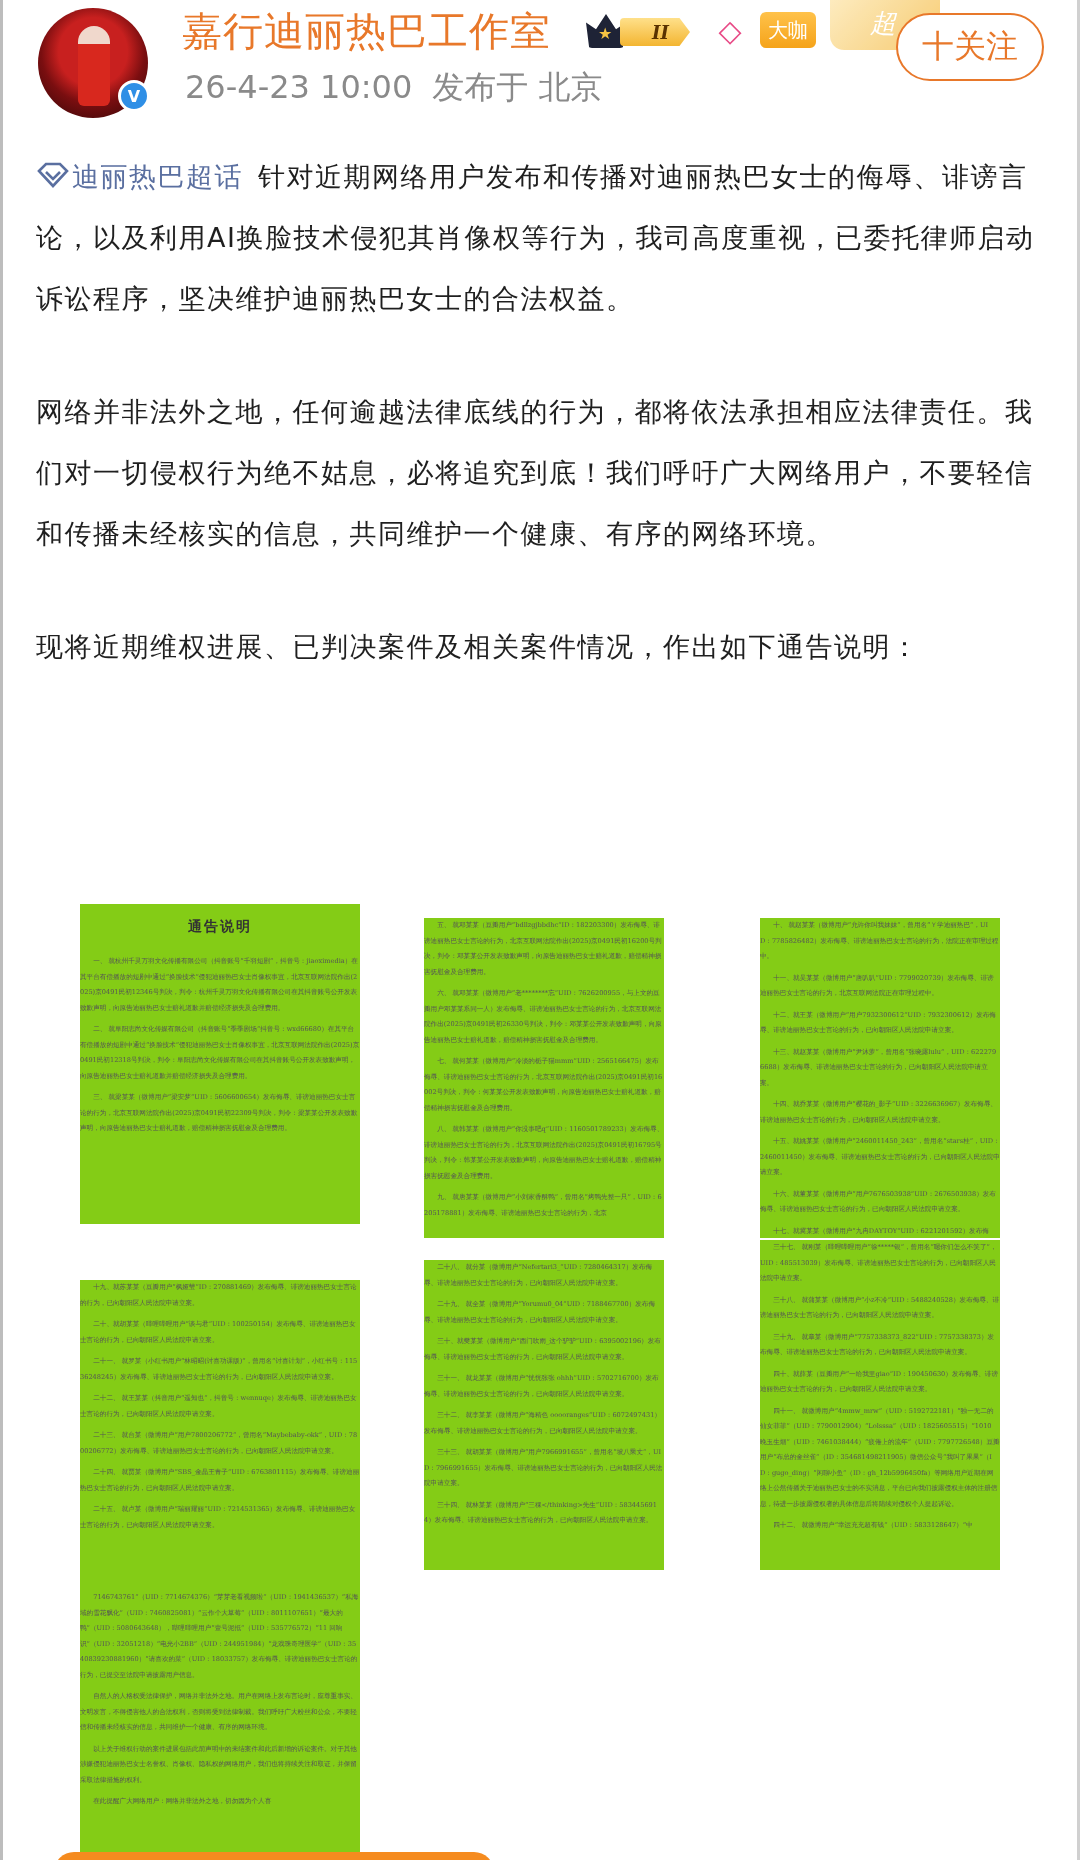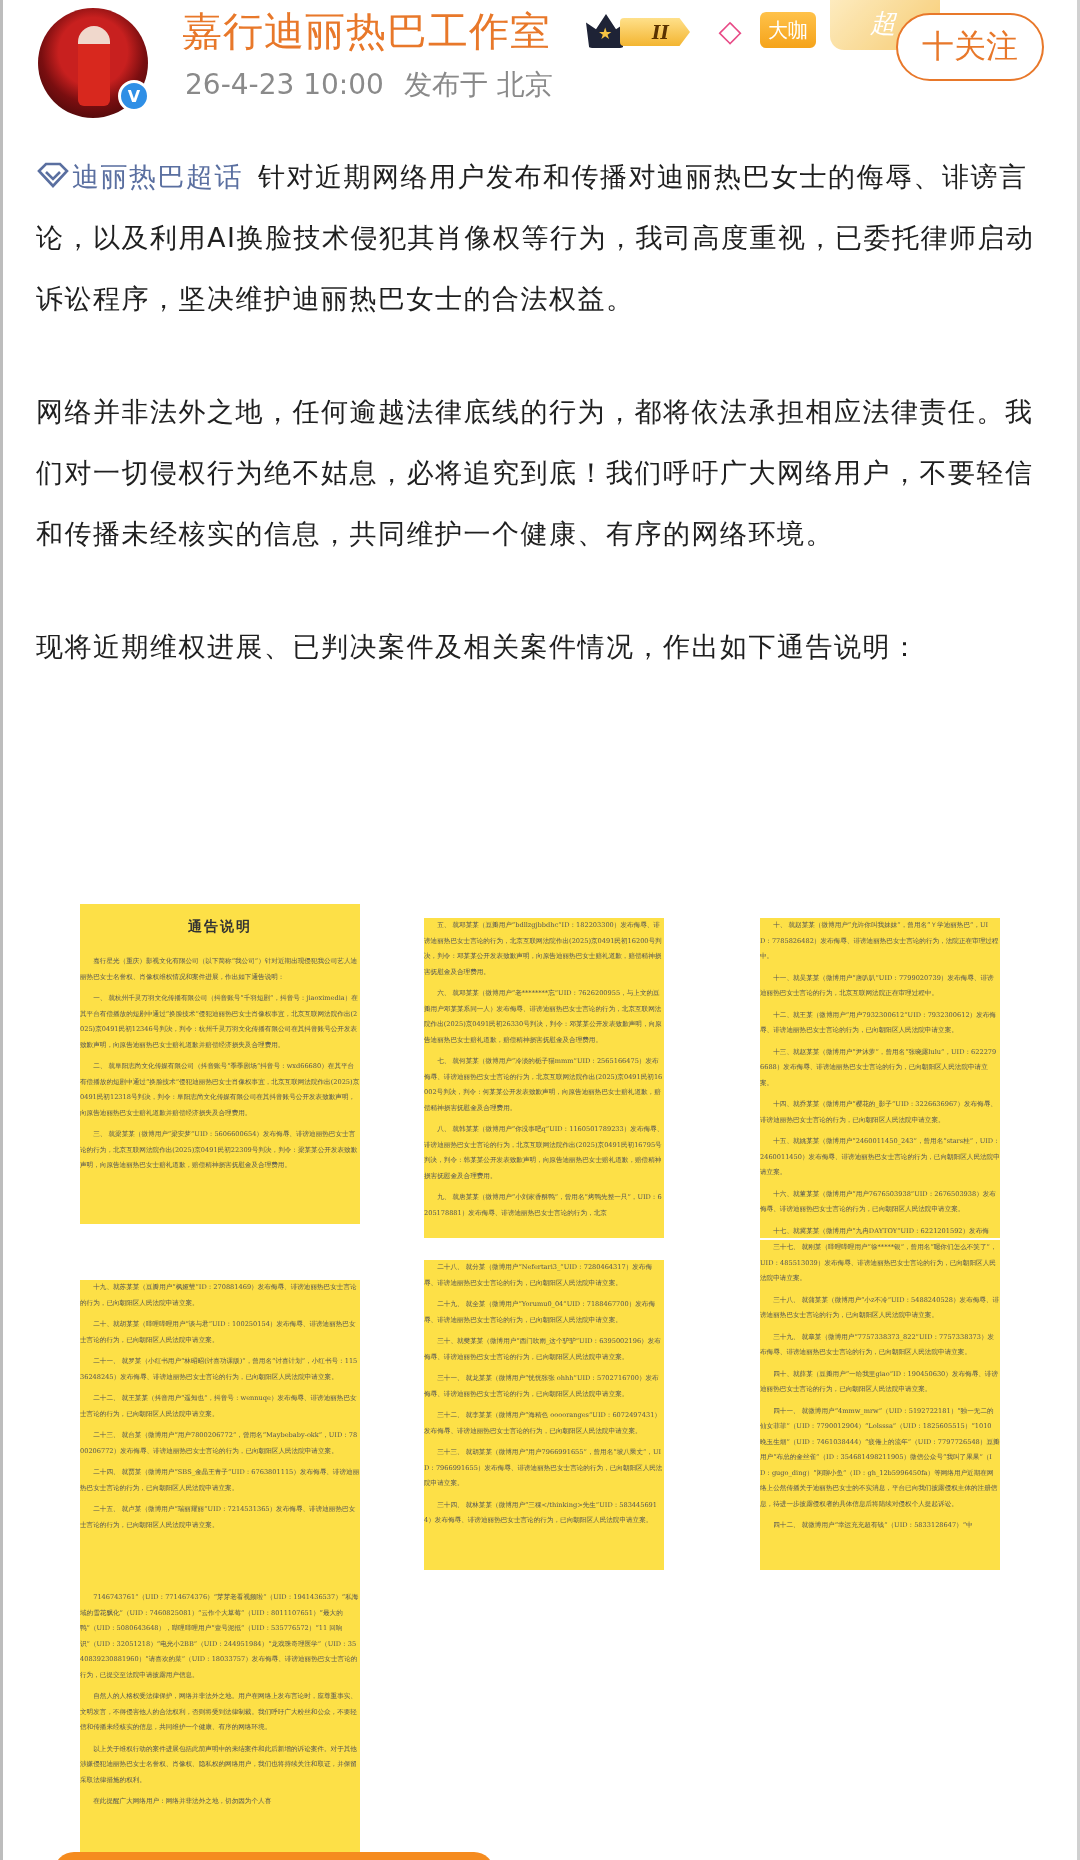--- a/index.html
+++ b/index.html
@@ -25,32 +25,32 @@
   .level { position: absolute; left: 34px; top: 6px; width: 70px; height: 28px; background: linear-gradient(#ffe08a, #f3b531);
     border-radius: 4px; clip-path: polygon(0 0, 85% 0, 100% 50%, 85% 100%, 0 100%); color: #5a3200; font-weight: bold; font-style: italic;
     font-size: 18px; display: flex; align-items: center; padding-left: 32px; font-family: "DejaVu Serif", serif; }
   .diamond-badge { position: absolute; left: 710px; top: 12px; width: 40px; height: 38px; color: #e84a86; font-size: 30px; line-height: 38px; text-align: center; }
   .daka { position: absolute; left: 760px; top: 12px; width: 56px; height: 36px; background: linear-gradient(#ffc24a, #f5a31a);
     border-radius: 6px; color: #fff; font-size: 20px; display: flex; align-items: center; justify-content: center; }
   .chao-deco { position: absolute; left: 830px; top: 0; width: 110px; height: 50px; background: linear-gradient(135deg, #fde8b4, #f6c35a);
     border-radius: 0 0 14px 14px; opacity: .85; color: #fff; font-size: 26px; font-style: italic; padding-left: 40px; line-height: 46px; }
   .follow-btn { position: absolute; left: 896px; top: 2px; width: 148px; height: 68px; border: 2px solid #e8782a; border-radius: 34px;
     background: #fff; color: #e8782a; font-size: 32px; display: flex; align-items: center; justify-content: center; margin-top: 11px; }
-  .meta { position: absolute; left: 185px; top: 66px; font-size: 28px; color: #8a8a8a; white-space: nowrap; }
+  .meta { position: absolute; left: 185px; top: 66px; font-size: 32px; color: #8a8a8a; white-space: nowrap; }
   .meta span + span { margin-left: 20px; }
 
   
   .post-text { position: absolute; left: 36px; top: 146px; width: 1010px; font-size: 27px; line-height: 61px; color: #1f1f1f; letter-spacing: 1.5px; }
   .post-text p { margin-bottom: 52px; }
   .topic { color: #5a6fa0; }
   .topic-icon { display: inline-block; width: 34px; height: 26px; margin-right: 2px; vertical-align: -2px; }
 
   
   .docs { position: absolute; left: 30px; top: 900px; width: 1020px; height: 960px; }
-  .doc { position: absolute; background: #fde047; overflow: hidden; font-family: "DejaVu Serif", serif; color: #555; }
+  .doc { position: absolute; background: #84cc16; overflow: hidden; font-family: "DejaVu Serif", serif; color: #555; }
   .doc h4 { text-align: center; font-size: 14px; font-weight: bold; color: #333; margin: 14px 0 18px; letter-spacing: 2px; }
   .doc p { font-size: 6.6px; line-height: 15.5px; text-indent: 2em; margin-bottom: 6px; word-break: break-all; filter: blur(0.25px); }
 
   .bottom-bar { position: absolute; left: 54px; top: 1852px; width: 440px; height: 20px; background: #f58b1f; border-radius: 20px 20px 0 0; }
 </style>
 </head>
 <body>
 
 <div class="frame"></div>
 
@@ -82,21 +82,20 @@
           <path d="M3 9 L10 2 H24 L31 9 L17 24 Z" fill="none" stroke="#5a6fa0" stroke-width="2.6"></path>
           <path d="M10 10 L17 17 L24 10" fill="none" stroke="#5a6fa0" stroke-width="2.6"></path>
         </svg><span>迪丽热巴超话</span></span> <span>针对近期网络用户发布和传播对迪丽热巴女士的侮辱、诽谤言论，以及利用AI换脸技术侵犯其肖像权等行为，我司高度重视，已委托律师启动诉讼程序，坚决维护迪丽热巴女士的合法权益。</span></p>
   <p>网络并非法外之地，任何逾越法律底线的行为，都将依法承担相应法律责任。我们对一切侵权行为绝不姑息，必将追究到底！我们呼吁广大网络用户，不要轻信和传播未经核实的信息，共同维护一个健康、有序的网络环境。</p>
   <p>现将近期维权进展、已判决案件及相关案件情况，作出如下通告说明：</p>
 </div>
 
 <div class="docs">
   <div class="doc" style="left:50px;top:4px;width:280px;height:320px;">
     <h4>通告说明</h4>
-    <p>嘉行星光（重庆）影视文化有限公司（以下简称“我公司”）针对近期出现侵犯我公司艺人迪丽热巴女士名誉权、肖像权维权情况和案件进展，作出如下通告说明：</p>
     <p>一、 就杭州千灵万羽文化传播有限公司（抖音账号“千羽短剧”，抖音号：jiaoximedia）在其平台有偿播放的短剧中通过“换脸技术”侵犯迪丽热巴女士肖像权事宜，北京互联网法院作出(2025)京0491民初12346号判决，判令：杭州千灵万羽文化传播有限公司在其抖音账号公开发表致歉声明，向原告迪丽热巴女士赔礼道歉并赔偿经济损失及合理费用。</p>
     <p>二、 就阜阳志尚文化传媒有限公司（抖音账号“季季剧场”抖音号：wxd66680）在其平台有偿播放的短剧中通过“换脸技术”侵犯迪丽热巴女士肖像权事宜，北京互联网法院作出(2025)京0491民初12318号判决，判令：阜阳志尚文化传媒有限公司在其抖音账号公开发表致歉声明，向原告迪丽热巴女士赔礼道歉并赔偿经济损失及合理费用。</p>
     <p>三、 就梁某某（微博用户“梁安梦”UID：5606600654）发布侮辱、诽谤迪丽热巴女士言论的行为，北京互联网法院作出(2025)京0491民初22309号判决，判令：梁某某公开发表致歉声明，向原告迪丽热巴女士赔礼道歉，赔偿精神损害抚慰金及合理费用。</p>
   </div>
   <div class="doc" style="left:394px;top:18px;width:240px;height:320px;">
     <p>五、 就邓某某（豆瓣用户“bdllzgjbbdhc”ID：182203300）发布侮辱、诽谤迪丽热巴女士言论的行为，北京互联网法院作出(2025)京0491民初16200号判决，判令：邓某某公开发表致歉声明，向原告迪丽热巴女士赔礼道歉，赔偿精神损害抚慰金及合理费用。</p>
     <p>六、 就邓某某（微博用户“老********忘”UID：7626200955，与上文的豆瓣用户邓某某系同一人）发布侮辱、诽谤迪丽热巴女士言论的行为，北京互联网法院作出(2025)京0491民初26330号判决，判令：邓某某公开发表致歉声明，向原告迪丽热巴女士赔礼道歉，赔偿精神损害抚慰金及合理费用。</p>
     <p>七、 就何某某（微博用户“冷淡的栀子猫mmm”UID：2565166475）发布侮辱、诽谤迪丽热巴女士言论的行为，北京互联网法院作出(2025)京0491民初16002号判决，判令：何某某公开发表致歉声明，向原告迪丽热巴女士赔礼道歉，赔偿精神损害抚慰金及合理费用。</p>
     <p>八、 就韩某某（微博用户“你没事吧q”UID：1160501789233）发布侮辱、诽谤迪丽热巴女士言论的行为，北京互联网法院作出(2025)京0491民初16795号判决，判令：韩某某公开发表致歉声明，向原告迪丽热巴女士赔礼道歉，赔偿精神损害抚慰金及合理费用。</p>
     <p>九、 就唐某某（微博用户“小刘家香酥鸭”，曾用名“烤鸭先整一只”，UID：6205178881）发布侮辱、诽谤迪丽热巴女士言论的行为，北京</p>

